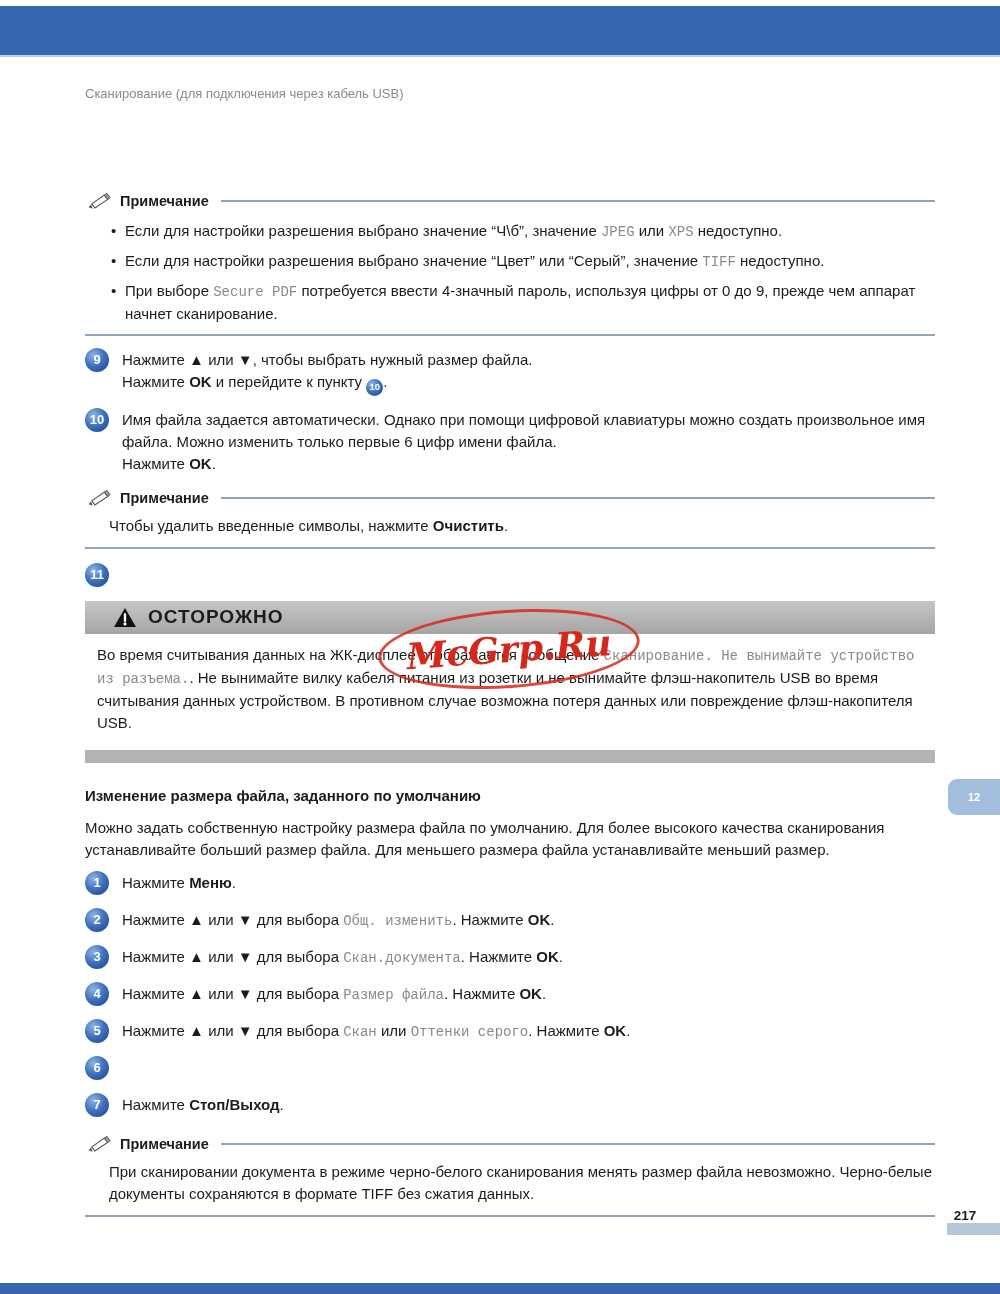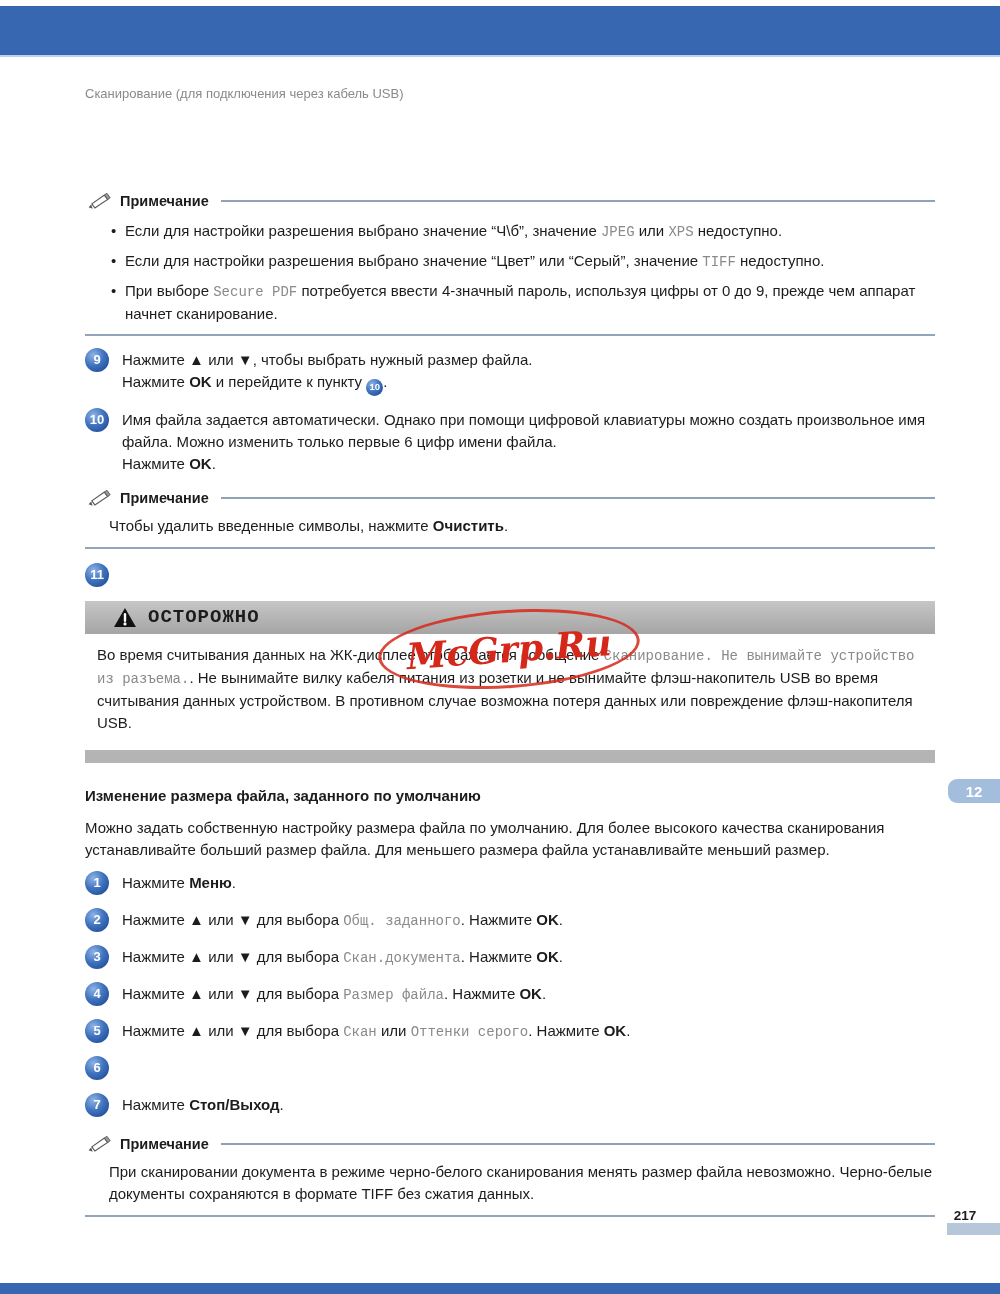--- a/index.html
+++ b/index.html
@@ -39,44 +39,44 @@
               color:#fff; font-size:9.5px; font-weight:bold;
               align-items:center; justify-content:center; vertical-align:-3px; }
 
   .m { font-family:"Liberation Mono", monospace; color:#8a8a8a; font-size:14px; }
   .b { font-weight:bold; }
 
   
   .caution { margin-top:14px; }
   .caution-bar { height:33px; background:linear-gradient(180deg,#c6c6c6,#a5a5a5);
                  display:flex; align-items:center; padding-left:28px; }
-  .caution-title { font-weight:bold; font-size:19px; letter-spacing:1px; margin-left:11px;font-family:Liberation Mono, monospace; }
+  .caution-title { font-weight:bold; font-size:19px; letter-spacing:1px; margin-left:11px; }
   .caution-body { padding:10px 10px 12px 12px; }
   .caution-foot { height:13px; background:#b4b4b4; margin-top:4px; }
 
   
   .section-heading { font-size:15px; font-weight:bold; margin-top:22px; }
   .section-intro { margin-top:10px; }
   .steps-list .step:first-child { margin-top:10px; }
   .steps-list .step { margin-top:13px; }
   .note-last { margin-top:16px; }
   .note-last .note-body, .note-mid .note-body { padding-top:6px; }
 
   
   .watermark { position:absolute; left:378px; top:610px; width:262px; height:78px;
                transform:rotate(-4deg); pointer-events:none; z-index:5;
                display:flex; align-items:center; justify-content:center; }
   .watermark-ellipse { position:absolute; inset:0; border:3px solid rgba(214,40,26,0.85); border-radius:50%; }
   .watermark-text { color:#d6281a; font-size:36px; font-weight:bold; font-style:italic;
                     font-family:"DejaVu Serif", serif; }
 
   
-  .chapter-tab { position:absolute; right:0; top:779px; width:52px; height:24px;
+  .chapter-tab { position:absolute; right:0; top:779px; width:52px; height:36px;
                  background:#a3bedd; border-radius:9px 0 0 9px; color:#fff;
-                 font-weight:bold; font-size:15px;
+                 font-weight:bold; font-size:11px;
                  display:flex; align-items:center; justify-content:center; }
 
   
   .footer { position:absolute; right:0; top:1208px; display:flex; align-items:center;flex-direction:column; }
   .footer-page { font-weight:bold; font-size:13.5px; color:#1c1c1c; }
   .footer-bar { width:53px; height:12px; background:#b7c7da; margin-left:17px; }
 </style>
 </head>
 <body>
 
@@ -163,21 +163,21 @@
     <div class="steps-list">
       <div class="step">
         <div class="step-num">1</div>
         <div class="step-body">
             <div class="rich-line"><span>Нажмите </span><span class="b">Меню</span><span>.</span></div>
           </div>
       </div>
       <div class="step">
         <div class="step-num">2</div>
         <div class="step-body">
-            <div class="rich-line"><span>Нажмите ▲ или ▼ для выбора </span><span class="m">Общ. заданного</span><span>. Нажмите </span><span class="b">OK</span><span>.</span></div>
+            <div class="rich-line"><span>Нажмите ▲ или ▼ для выбора </span><span class="m">Общ. изменить</span><span>. Нажмите </span><span class="b">OK</span><span>.</span></div>
           </div>
       </div>
       <div class="step">
         <div class="step-num">3</div>
         <div class="step-body">
             <div class="rich-line"><span>Нажмите ▲ или ▼ для выбора </span><span class="m">Скан.документа</span><span>. Нажмите </span><span class="b">OK</span><span>.</span></div>
           </div>
       </div>
       <div class="step">
         <div class="step-num">4</div>

